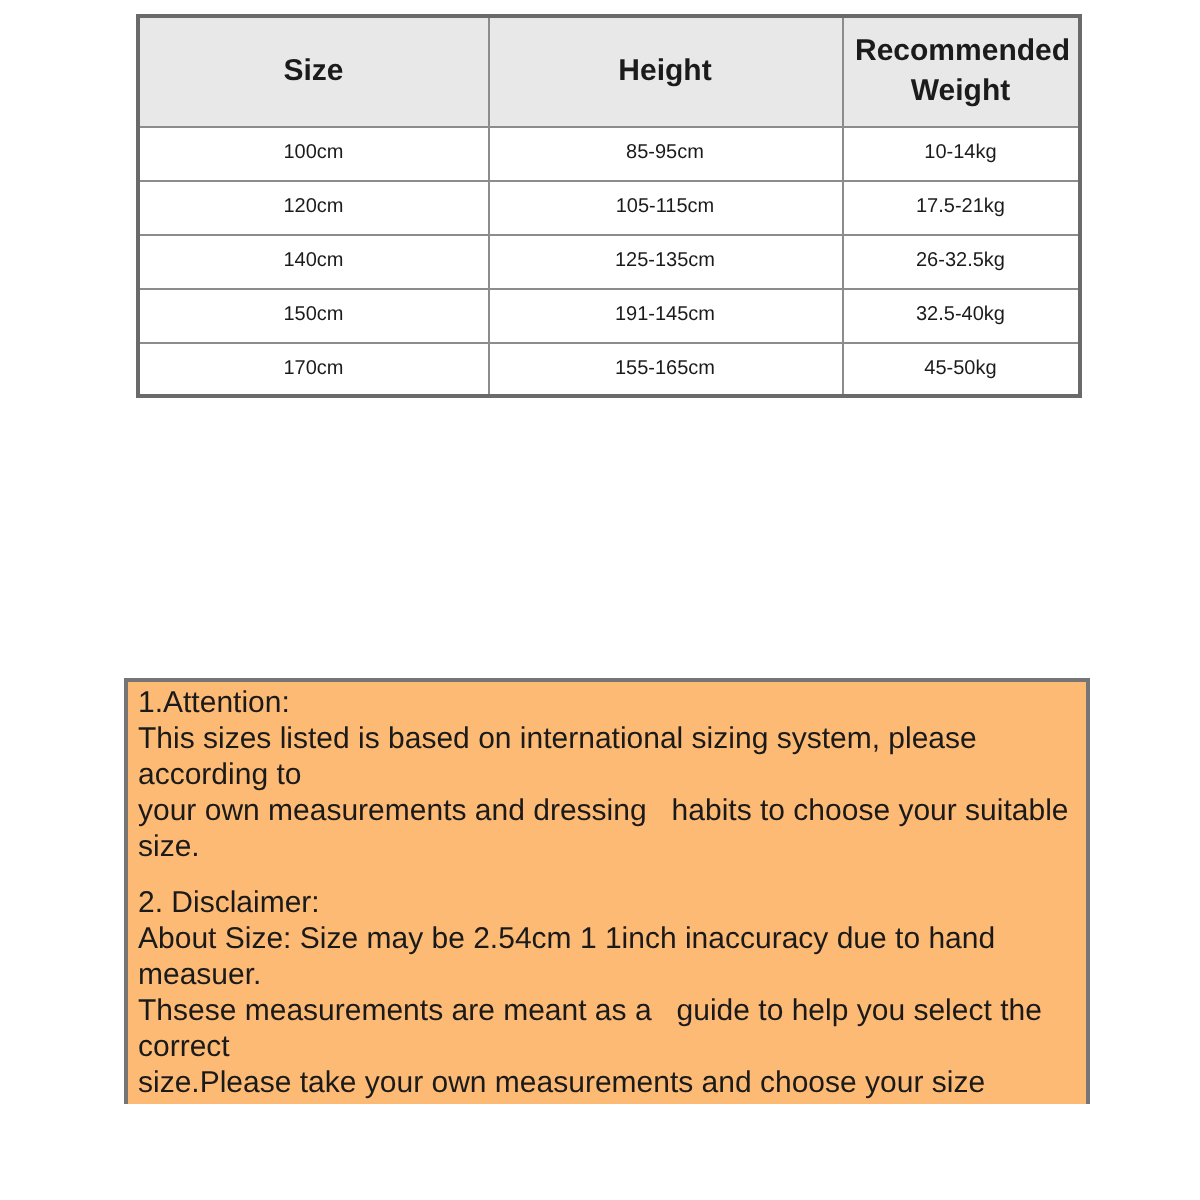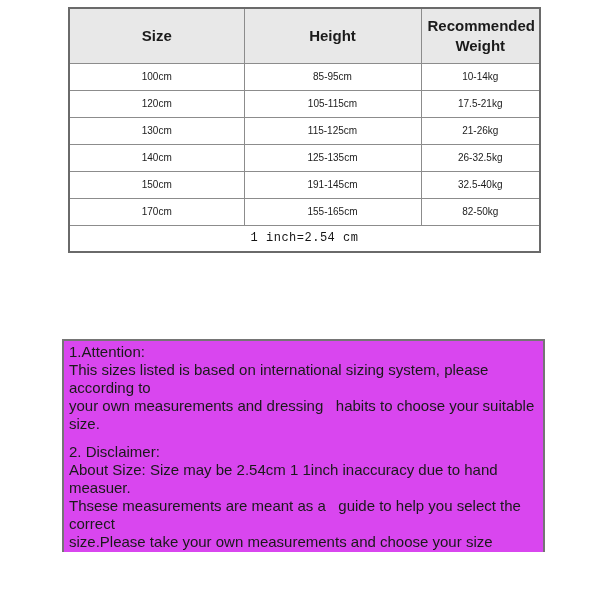--- a/index.html
+++ b/index.html
@@ -51,21 +51,21 @@
       color: #151515;
       letter-spacing: 0.5px;
     }
 
     
     .notes-box {
       position: absolute;
       left: 62px; top: 339px;
       width: 483px; height: 251px;
       border: 2px solid #757575;
-      background: #d946ef;
+      background: #fdba74;
       padding: 2px 4px 0 5px;
     }
     .note-section {
       font-size: 15px;
       line-height: 18px;
       color: #1a1a1a;
       white-space: pre-wrap;
       margin-bottom: 10px;
     }
     .note-section:last-child { margin-bottom: 0; }
@@ -93,41 +93,33 @@
         <td class="data-cell">100cm</td>
         <td class="data-cell">85-95cm</td>
         <td class="data-cell">10-14kg</td>
       </tr>
       <tr>
         <td class="data-cell">120cm</td>
         <td class="data-cell">105-115cm</td>
         <td class="data-cell">17.5-21kg</td>
       </tr>
       <tr>
-        <td class="data-cell">130cm</td>
-        <td class="data-cell">115-125cm</td>
-        <td class="data-cell">21-26kg</td>
-      </tr>
-      <tr>
         <td class="data-cell">140cm</td>
         <td class="data-cell">125-135cm</td>
         <td class="data-cell">26-32.5kg</td>
       </tr>
       <tr>
         <td class="data-cell">150cm</td>
         <td class="data-cell">191-145cm</td>
         <td class="data-cell">32.5-40kg</td>
       </tr>
       <tr>
         <td class="data-cell">170cm</td>
         <td class="data-cell">155-165cm</td>
-        <td class="data-cell">82-50kg</td>
-      </tr>
-      <tr>
-        <td class="footnote-cell" colspan="3">1 inch=2.54 cm</td>
+        <td class="data-cell">45-50kg</td>
       </tr>
     </tbody>
   </table>
 
   <div class="notes-box">
     <div class="note-section">1.Attention:
 This sizes listed is based on international sizing system, please according to
 your own measurements and dressing   habits to choose your suitable size.</div>
     <div class="note-section">2. Disclaimer:
 About Size: Size may be 2.54cm 1 1inch inaccuracy due to hand measuer.

